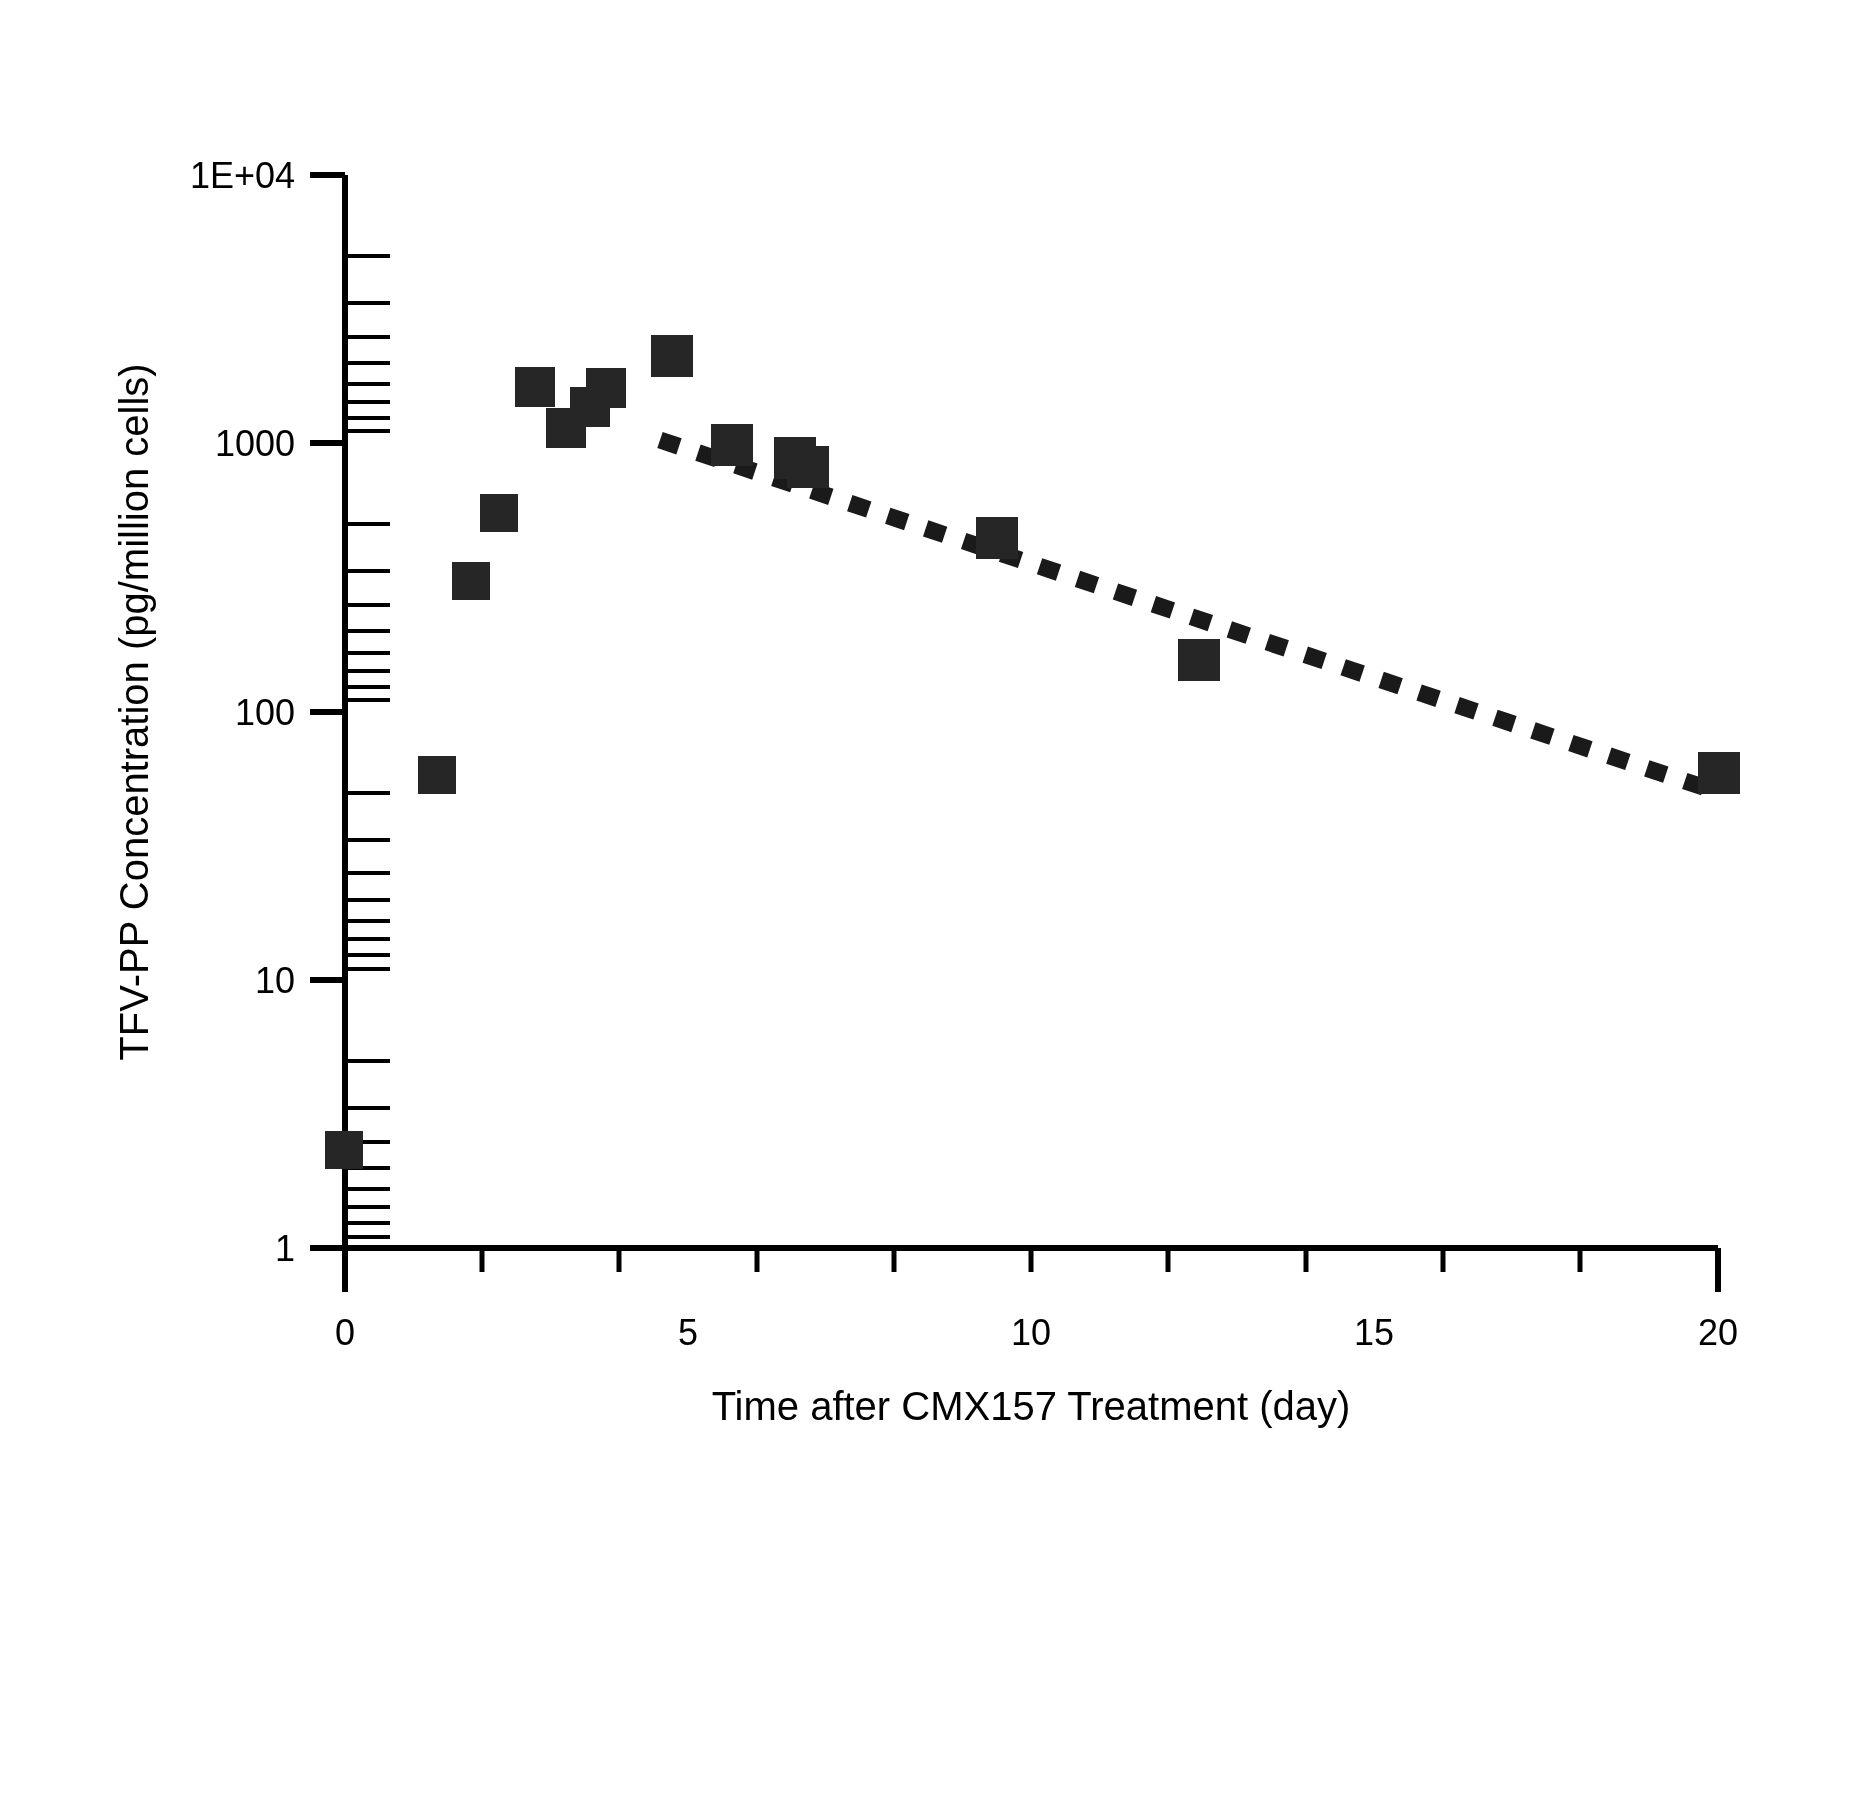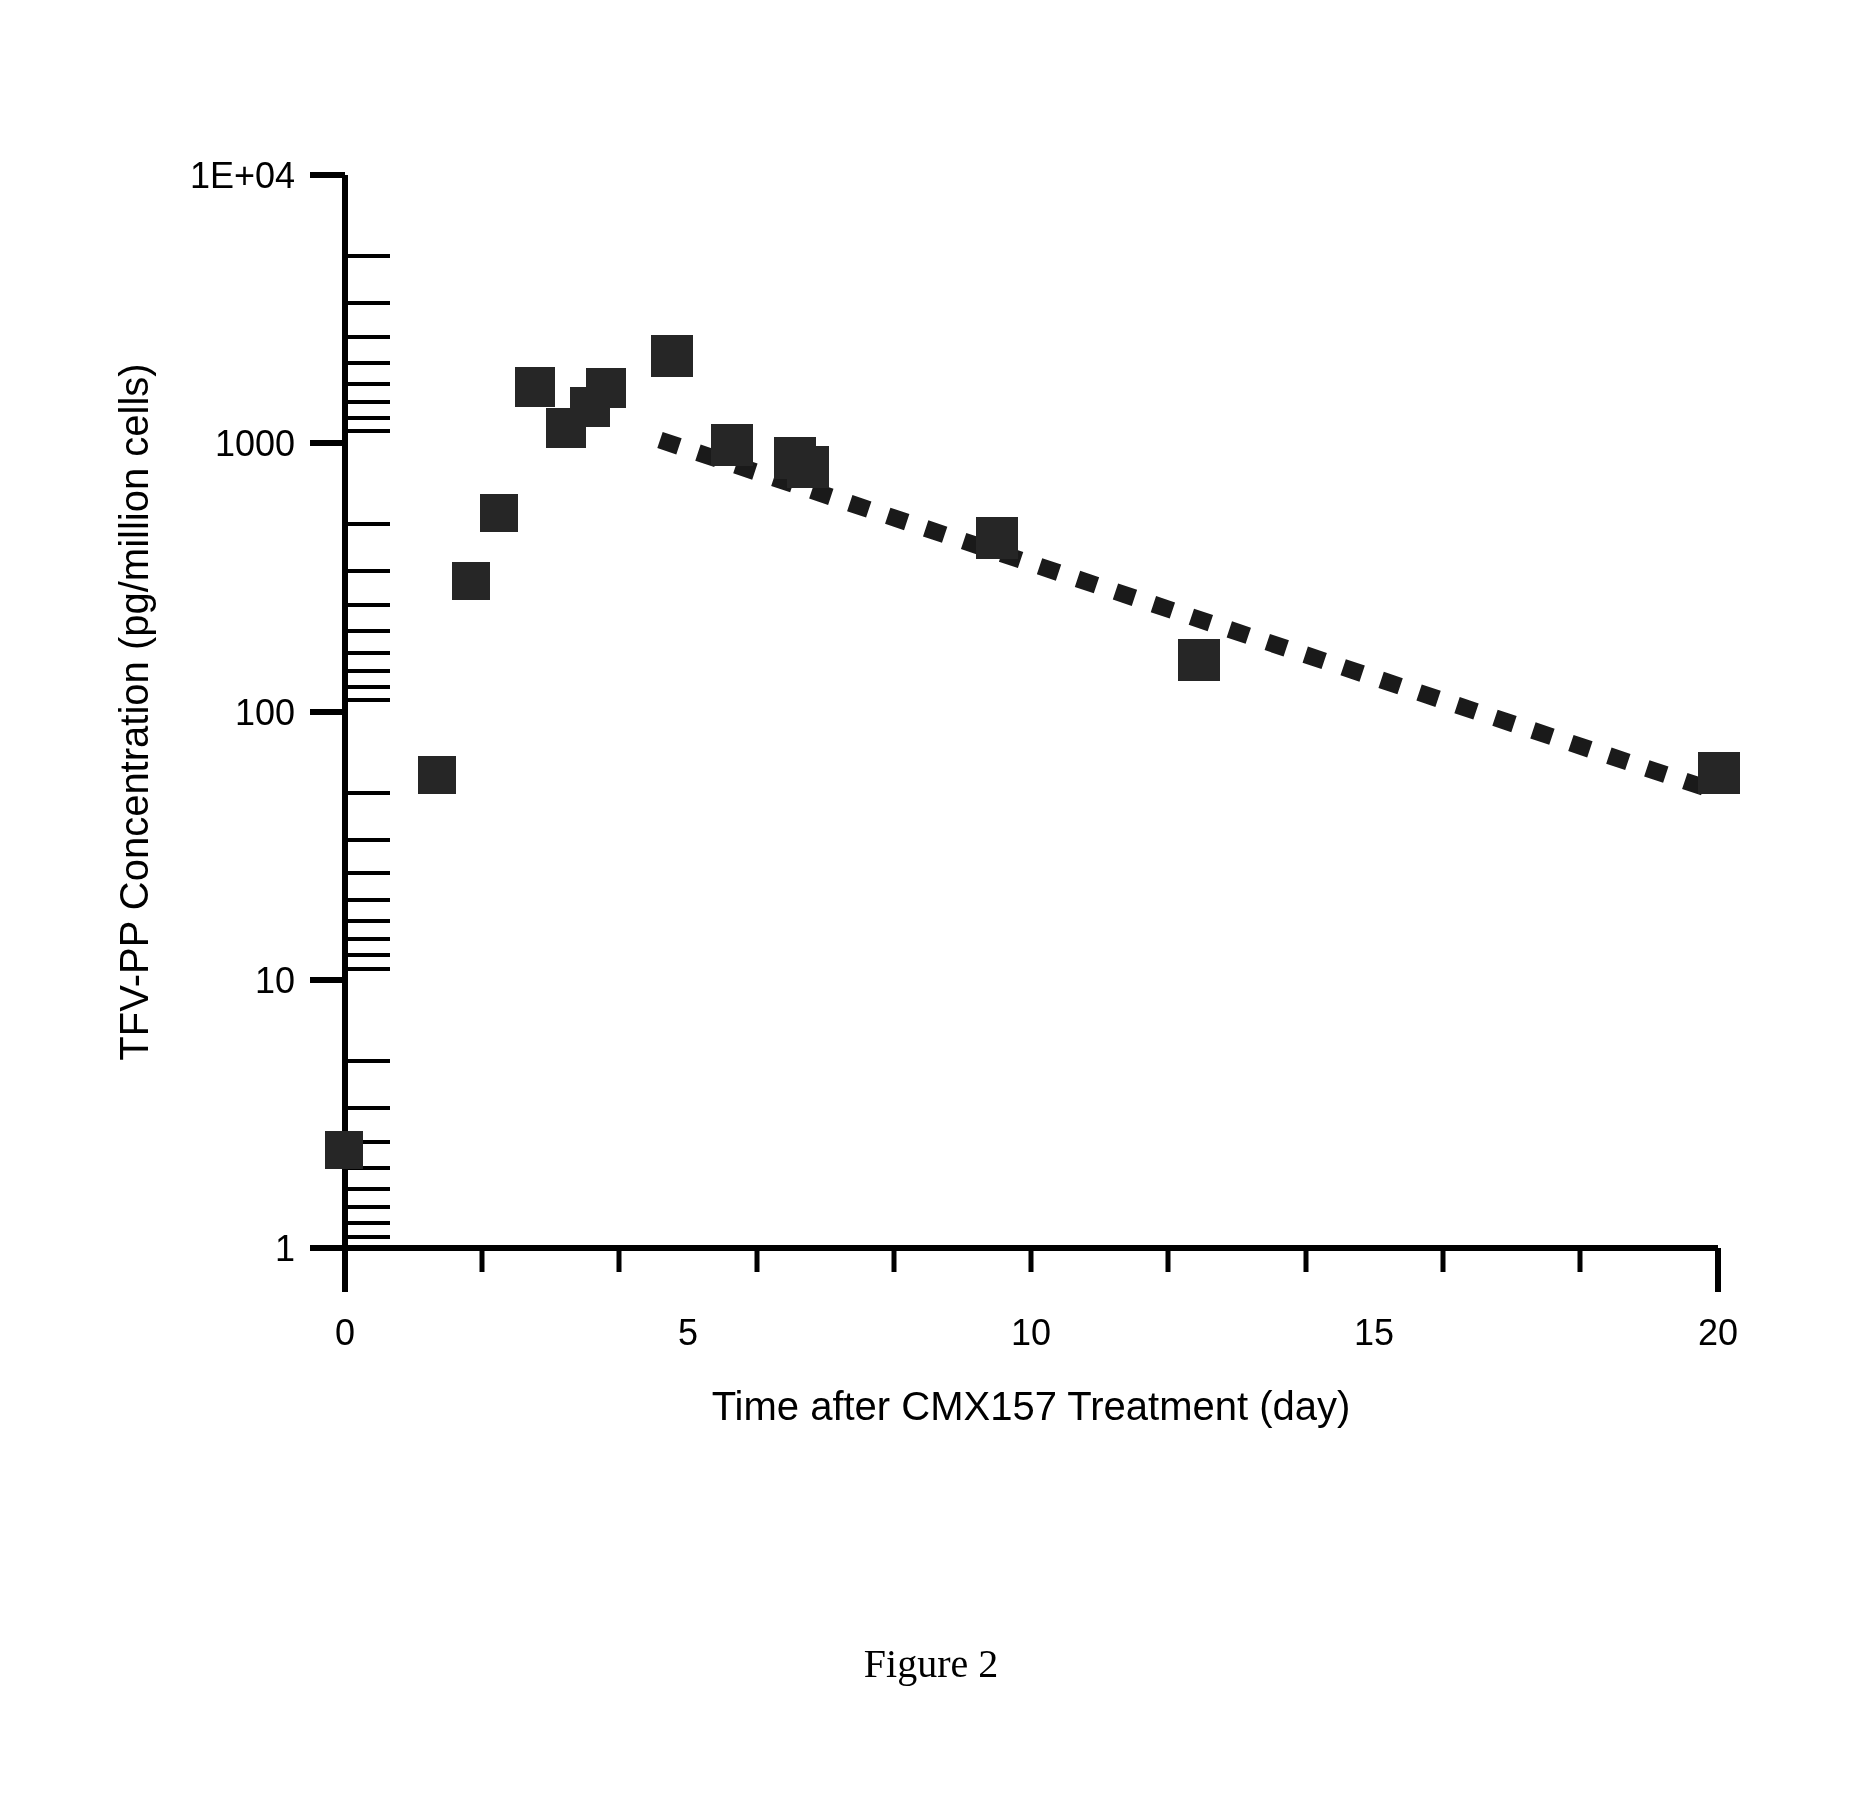--- a/index.html
+++ b/index.html
@@ -152,14 +152,13 @@
       <rect x="711" y="424" width="42" height="42"></rect>
       <rect x="774" y="437" width="42" height="42"></rect>
       <rect x="787" y="446" width="42" height="42"></rect>
       <rect x="976" y="517" width="42" height="42"></rect>
       <rect x="1178" y="639" width="42" height="42"></rect>
       <rect x="1698" y="752" width="42" height="42"></rect>
     </g>
 
   </svg>
 
-  <div class="fig-caption">Figure 2</div>
 </div>
 
 </body></html>

